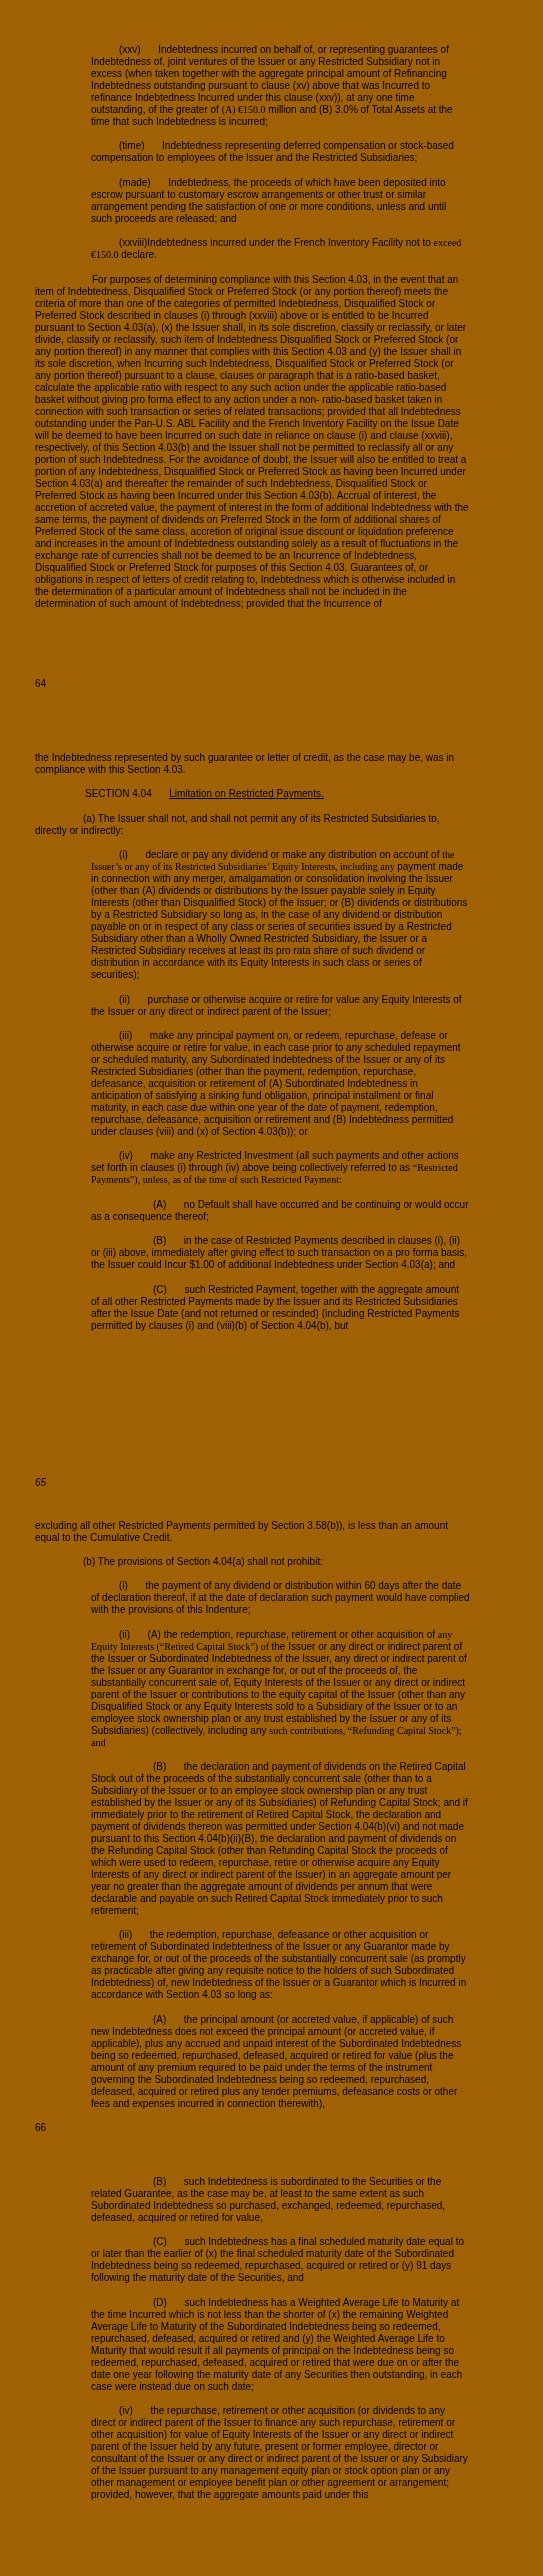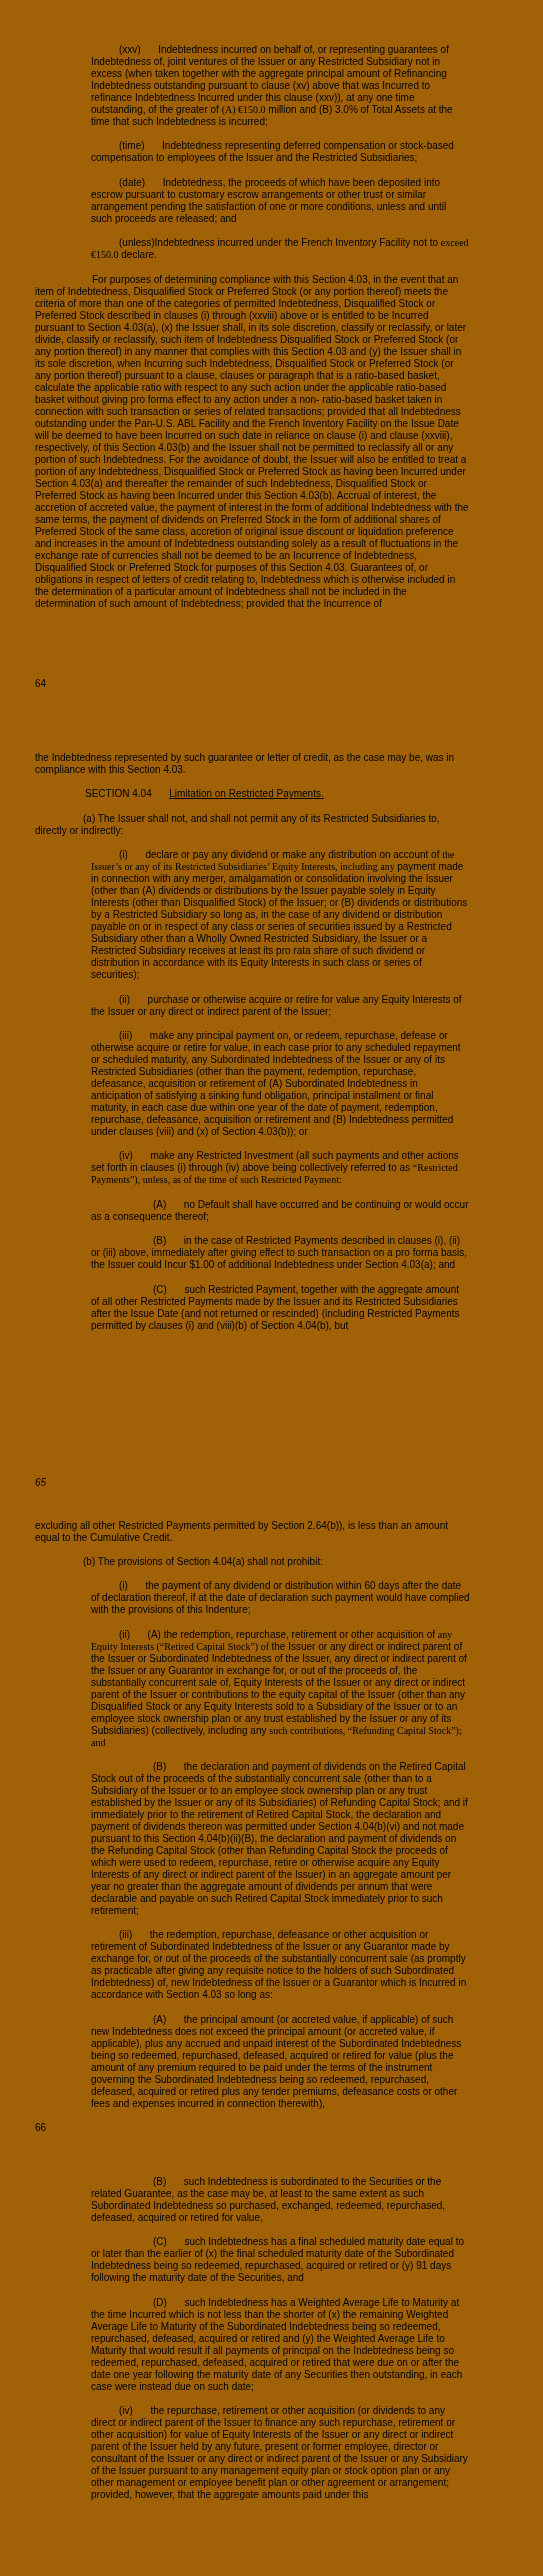--- a/index.html
+++ b/index.html
@@ -51,40 +51,40 @@
   .page-2 .page-number { padding-bottom: 15.5px; font-style: italic; }
   .page-3 .page-number { padding-bottom: 15.5px; }
 </style>
 </head>
 <body>
 
 <div class="doc">
     <section class="page page-1">
       <p class="blk clause"><span class="sans label">(xxv)</span><span class="tab"></span><span class="sans">Indebtedness incurred on behalf of, or representing guarantees of Indebtedness of, joint ventures of the Issuer or any Restricted Subsidiary not in excess (when taken together with the aggregate principal amount of Refinancing Indebtedness outstanding pursuant to clause (xv) above that was Incurred to refinance Indebtedness Incurred under this clause (xxv)), at any one time outstanding, of the greater of </span><span class="serif">(A) €150.0</span><span class="sans"> million and (B) 3.0% of Total Assets at the time that such Indebtedness is incurred;</span></p>
       <p class="blk clause"><span class="sans label">(time)</span><span class="tab"></span><span class="sans">Indebtedness representing deferred compensation or stock-based compensation to employees of the Issuer and the Restricted Subsidiaries;</span></p>
-      <p class="blk clause"><span class="sans label">(date)</span><span class="tab"></span><span class="sans">Indebtedness, the proceeds of which have been deposited into escrow pursuant to customary escrow arrangements or other trust or similar arrangement pending the satisfaction of one or more conditions, unless and until such proceeds are released; and</span></p>
-      <p class="blk clause"><span class="sans label">(unless)</span><span class="sans">Indebtedness incurred under the French Inventory Facility not to </span><span class="serif">exceed €150.0</span><span class="sans"> declare.</span></p>
+      <p class="blk clause"><span class="sans label">(made)</span><span class="tab"></span><span class="sans">Indebtedness, the proceeds of which have been deposited into escrow pursuant to customary escrow arrangements or other trust or similar arrangement pending the satisfaction of one or more conditions, unless and until such proceeds are released; and</span></p>
+      <p class="blk clause"><span class="sans label">(xxviii)</span><span class="sans">Indebtedness incurred under the French Inventory Facility not to </span><span class="serif">exceed €150.0</span><span class="sans"> declare.</span></p>
       <p class="blk body"><span class="sans">For purposes of determining compliance with this Section 4.03, in the event that an item of Indebtedness, Disqualified Stock or Preferred Stock (or any portion thereof) meets the criteria of more than one of the categories of permitted Indebtedness, Disqualified Stock or Preferred Stock described in clauses (i) through (xxviii) above or is entitled to be Incurred pursuant to Section 4.03(a), (x) the Issuer shall, in its sole discretion, classify or reclassify, or later divide, classify or reclassify, such item of Indebtedness Disqualified Stock or Preferred Stock (or any portion thereof) in any manner that complies with this Section 4.03 and (y) the Issuer shall in its sole discretion, when Incurring such Indebtedness, Disqualified Stock or Preferred Stock (or any portion thereof) pursuant to a clause, clauses or paragraph that is a ratio-based basket, calculate the applicable ratio with respect to any such action under the applicable ratio-based basket without giving pro forma effect to any action under a non- ratio-based basket taken in connection with such transaction or series of related transactions; provided that all Indebtedness outstanding under the Pan-U.S. ABL Facility and the French Inventory Facility on the Issue Date will be deemed to have been Incurred on such date in reliance on clause (i) and clause (xxviii), respectively, of this Section 4.03(b) and the Issuer shall not be permitted to reclassify all or any portion of such Indebtedness. For the avoidance of doubt, the Issuer will also be entitled to treat a portion of any Indebtedness, Disqualified Stock or Preferred Stock as having been Incurred under Section 4.03(a) and thereafter the remainder of such Indebtedness, Disqualified Stock or Preferred Stock as having been Incurred under this Section 4.03(b). Accrual of interest, the accretion of accreted value, the payment of interest in the form of additional Indebtedness with the same terms, the payment of dividends on Preferred Stock in the form of additional shares of Preferred Stock of the same class, accretion of original issue discount or liquidation preference and increases in the amount of Indebtedness outstanding solely as a result of fluctuations in the exchange rate of currencies shall not be deemed to be an Incurrence of Indebtedness, Disqualified Stock or Preferred Stock for purposes of this Section 4.03. Guarantees of, or obligations in respect of letters of credit relating to, Indebtedness which is otherwise included in the determination of a particular amount of Indebtedness shall not be included in the determination of such amount of Indebtedness; provided that the Incurrence of</span></p>
       <div class="page-number">64</div>
     </section>
     <section class="page page-2">
       <p class="blk cont"><span class="sans">the Indebtedness represented by such guarantee or letter of credit, as the case may be, was in compliance with this Section 4.03.</span></p>
       <p class="blk heading"><span class="sans label">SECTION 4.04</span><span class="tab"></span><span class="sans u">Limitation on Restricted Payments.</span></p>
       <p class="blk a-para"><span class="sans">(a) The Issuer shall not, and shall not permit any of its Restricted Subsidiaries to, directly or indirectly:</span></p>
       <p class="blk clause"><span class="sans label">(i)</span><span class="tab"></span><span class="sans">declare or pay any dividend or make any distribution on account of </span><span class="serif">the Issuer’s or any of its Restricted Subsidiaries’ Equity Interests, including any </span><span class="sans">payment made in connection with any merger, amalgamation or consolidation involving the Issuer (other than (A) dividends or distributions by the Issuer payable solely in Equity Interests (other than Disqualified Stock) of the Issuer; or (B) dividends or distributions by a Restricted Subsidiary so long as, in the case of any dividend or distribution payable on or in respect of any class or series of securities issued by a Restricted Subsidiary other than a Wholly Owned Restricted Subsidiary, the Issuer or a Restricted Subsidiary receives at least its pro rata share of such dividend or distribution in accordance with its Equity Interests in such class or series of securities);</span></p>
       <p class="blk clause"><span class="sans label">(ii)</span><span class="tab"></span><span class="sans">purchase or otherwise acquire or retire for value any Equity Interests of the Issuer or any direct or indirect parent of the Issuer;</span></p>
       <p class="blk clause"><span class="sans label">(iii)</span><span class="tab"></span><span class="sans">make any principal payment on, or redeem, repurchase, defease or otherwise acquire or retire for value, in each case prior to any scheduled repayment or scheduled maturity, any Subordinated Indebtedness of the Issuer or any of its Restricted Subsidiaries (other than the payment, redemption, repurchase, defeasance, acquisition or retirement of (A) Subordinated Indebtedness in anticipation of satisfying a sinking fund obligation, principal installment or final maturity, in each case due within one year of the date of payment, redemption, repurchase, defeasance, acquisition or retirement and (B) Indebtedness permitted under clauses (viii) and (x) of Section 4.03(b)); or</span></p>
       <p class="blk clause"><span class="sans label">(iv)</span><span class="tab"></span><span class="sans">make any Restricted Investment (all such payments and other actions set forth in clauses (i) through (iv) above being collectively referred to as </span><span class="serif">“Restricted Payments”), unless, as of the time of such Restricted Payment:</span></p>
       <p class="blk sub"><span class="sans label">(A)</span><span class="tab"></span><span class="sans">no Default shall have occurred and be continuing or would occur as a consequence thereof;</span></p>
       <p class="blk sub"><span class="sans label">(B)</span><span class="tab"></span><span class="sans">in the case of Restricted Payments described in clauses (i), (ii) or (iii) above, immediately after giving effect to such transaction on a pro forma basis, the Issuer could Incur $1.00 of additional Indebtedness under Section 4.03(a); and</span></p>
       <p class="blk sub"><span class="sans label">(C)</span><span class="tab"></span><span class="sans">such Restricted Payment, together with the aggregate amount of all other Restricted Payments made by the Issuer and its Restricted Subsidiaries after the Issue Date (and not returned or rescinded) (including Restricted Payments permitted by clauses (i) and (viii)(b) of Section 4.04(b), but</span></p>
       <div class="page-number">65</div>
     </section>
     <section class="page page-3">
-      <p class="blk cont"><span class="sans">excluding all other Restricted Payments permitted by Section 2.64(b)), is less than an amount equal to the Cumulative Credit.</span></p>
+      <p class="blk cont"><span class="sans">excluding all other Restricted Payments permitted by Section 3.58(b)), is less than an amount equal to the Cumulative Credit.</span></p>
       <p class="blk a-para"><span class="sans">(b) The provisions of Section 4.04(a) shall not prohibit:</span></p>
       <p class="blk clause"><span class="sans label">(i)</span><span class="tab"></span><span class="sans">the payment of any dividend or distribution within 60 days after the date of declaration thereof, if at the date of declaration such payment would have complied with the provisions of this Indenture;</span></p>
       <p class="blk clause"><span class="sans label">(ii)</span><span class="tab"></span><span class="sans">(A) the redemption, repurchase, retirement or other acquisition of </span><span class="serif">any Equity Interests (“Retired Capital Stock”) of </span><span class="sans">the Issuer or any direct or indirect parent of the Issuer or Subordinated Indebtedness of the Issuer, any direct or indirect parent of the Issuer or any Guarantor in exchange for, or out of the proceeds of, the substantially concurrent sale of, Equity Interests of the Issuer or any direct or indirect parent of the Issuer or contributions to the equity capital of the Issuer (other than any Disqualified Stock or any Equity Interests sold to a Subsidiary of the Issuer or to an employee stock ownership plan or any trust established by the Issuer or any of its Subsidiaries) (collectively, including any </span><span class="serif">such contributions, “Refunding Capital Stock”); and</span></p>
       <p class="blk sub"><span class="sans label">(B)</span><span class="tab"></span><span class="sans">the declaration and payment of dividends on the Retired Capital Stock out of the proceeds of the substantially concurrent sale (other than to a Subsidiary of the Issuer or to an employee stock ownership plan or any trust established by the Issuer or any of its Subsidiaries) of Refunding Capital Stock; and if immediately prior to the retirement of Retired Capital Stock, the declaration and payment of dividends thereon was permitted under Section 4.04(b)(vi) and not made pursuant to this Section 4.04(b)(ii)(B), the declaration and payment of dividends on the Refunding Capital Stock (other than Refunding Capital Stock the proceeds of which were used to redeem, repurchase, retire or otherwise acquire any Equity Interests of any direct or indirect parent of the Issuer) in an aggregate amount per year no greater than the aggregate amount of dividends per annum that were declarable and payable on such Retired Capital Stock immediately prior to such retirement;</span></p>
       <p class="blk clause"><span class="sans label">(iii)</span><span class="tab"></span><span class="sans">the redemption, repurchase, defeasance or other acquisition or retirement of Subordinated Indebtedness of the Issuer or any Guarantor made by exchange for, or out of the proceeds of the substantially concurrent sale (as promptly as practicable after giving any requisite notice to the holders of such Subordinated Indebtedness) of, new Indebtedness of the Issuer or a Guarantor which is Incurred in accordance with Section 4.03 so long as:</span></p>
       <p class="blk sub"><span class="sans label">(A)</span><span class="tab"></span><span class="sans">the principal amount (or accreted value, if applicable) of such new Indebtedness does not exceed the principal amount (or accreted value, if applicable), plus any accrued and unpaid interest of the Subordinated Indebtedness being so redeemed, repurchased, defeased, acquired or retired for value (plus the amount of any premium required to be paid under the terms of the instrument governing the Subordinated Indebtedness being so redeemed, repurchased, defeased, acquired or retired plus any tender premiums, defeasance costs or other fees and expenses incurred in connection therewith),</span></p>
       <div class="page-number">66</div>
     </section>
     <section class="page page-4">
       <p class="blk sub"><span class="sans label">(B)</span><span class="tab"></span><span class="sans">such Indebtedness is subordinated to the Securities or the related Guarantee, as the case may be, at least to the same extent as such Subordinated Indebtedness so purchased, exchanged, redeemed, repurchased, defeased, acquired or retired for value,</span></p>

